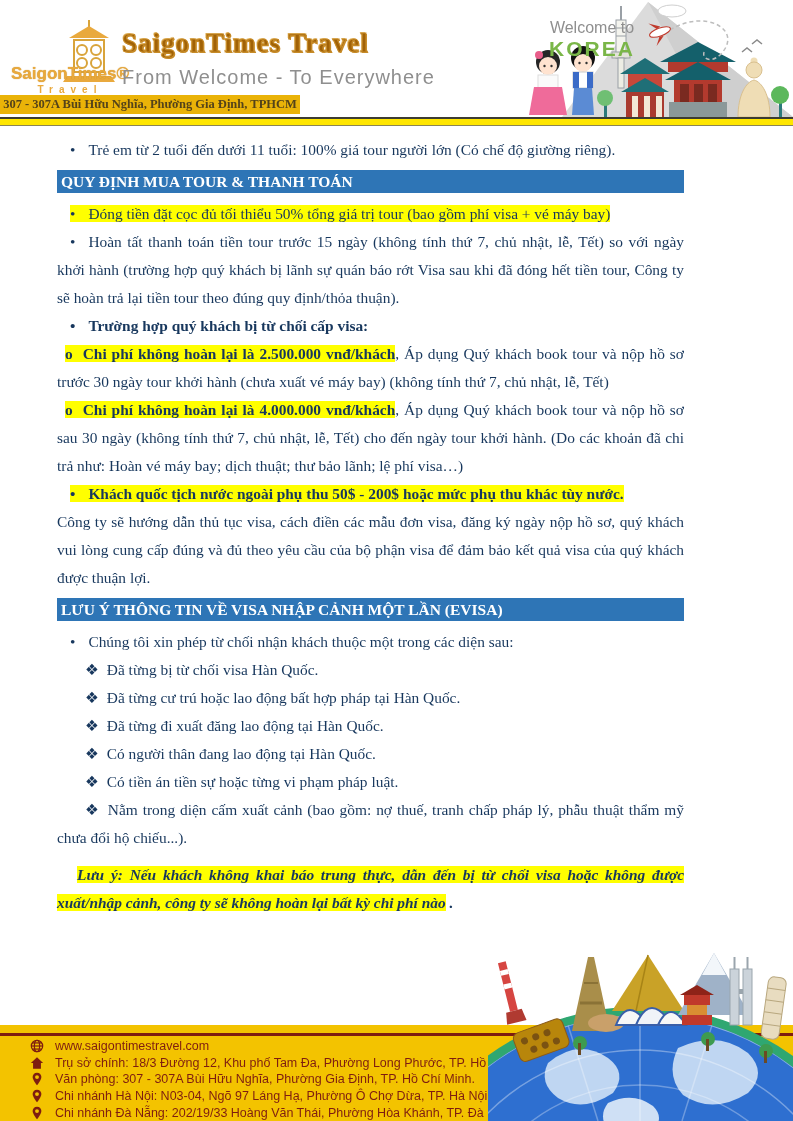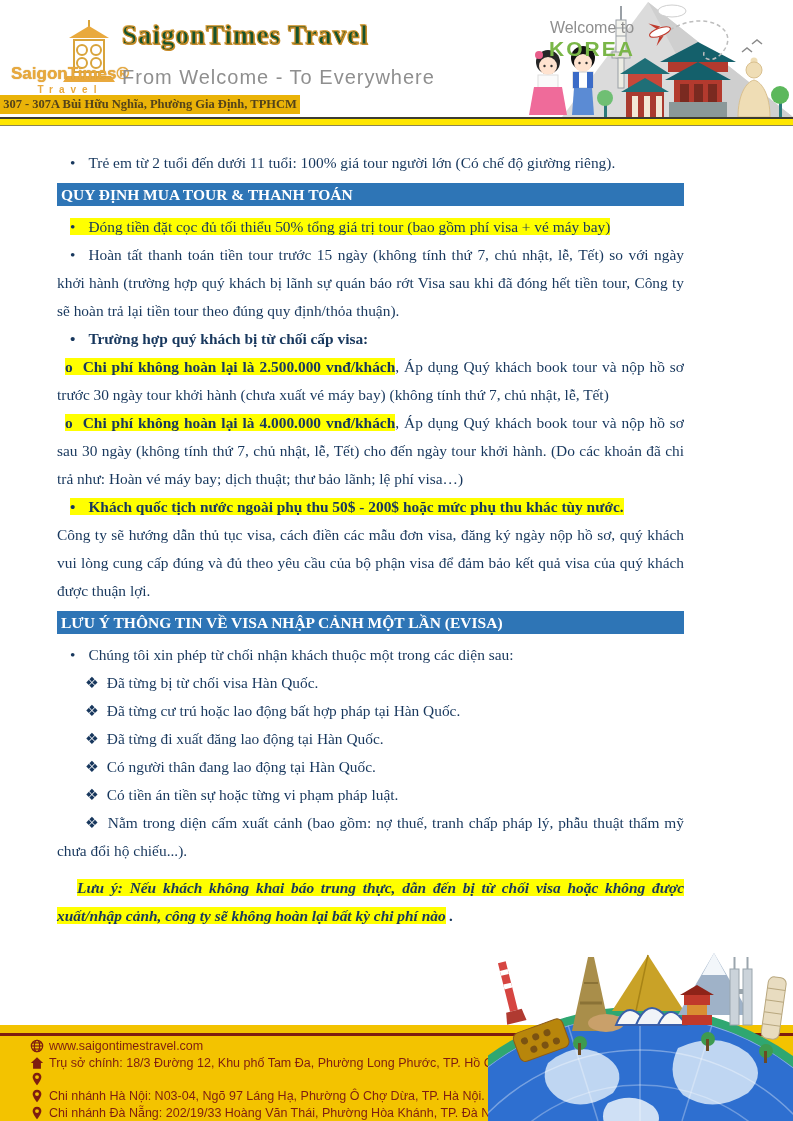--- a/index.html
+++ b/index.html
@@ -6,50 +6,50 @@
   .page{position:relative;width:793px;height:1121px;background:#fff;overflow:hidden;
         font-family:"Liberation Serif",serif;}
   
   .logo-svg{position:absolute;left:57px;top:20px;}
   .logo-mark{position:absolute;left:8px;top:64px;width:124px;text-align:center;
              font-family:"Liberation Sans",sans-serif;font-weight:bold;font-size:17px;
              color:#E9A93D;text-shadow:0 0 1px #c08a26;}
   .logo-sub{position:absolute;left:8px;top:84px;width:124px;text-align:center;
             font-family:"Liberation Sans",sans-serif;font-size:10px;letter-spacing:6px;
             color:#E9A93D;font-weight:bold;}
-  .brand-title{position:absolute;left:122px;top:20px;font-weight:bold;font-size:27px;
-               color:#14532d;-webkit-text-stroke:1px #C78B28;
+  .brand-title{position:absolute;left:122px;top:28px;font-weight:bold;font-size:27px;
+               color:#a16207;-webkit-text-stroke:1px #C78B28;
                text-shadow:1px 1px 0 #c78b28, -1px -1px 0 #e8c27a;letter-spacing:1px;}
   .brand-tagline{position:absolute;left:122px;top:66px;font-family:"Liberation Sans",sans-serif;
                  font-size:20px;color:#8f8f8f;letter-spacing:1px;}
   .address-bar{position:absolute;left:0;top:95px;width:300px;height:19px;background:#eab308;
                color:#54431A;font-weight:bold;font-size:12.5px;line-height:19px;text-align:center;}
   .korea-svg{position:absolute;right:0;top:0;}
   .divider{position:absolute;left:0;top:117px;width:100%;height:6px;background:#FFE600;
            border-top:2px solid #3c3c33;border-bottom:1px solid #8a8455;}
   
-  .main{position:absolute;left:0;top:126px;width:741px;padding:23px 57px 0;box-sizing:border-box;}
+  .main{position:absolute;left:0;top:126px;width:741px;padding:10px 57px 0;box-sizing:border-box;}
   .para{font-size:15.4px;line-height:28px;color:#17375D;text-align:justify;margin:0;}
   .left{text-align:left;}
   .ind13{text-indent:13px;}
   .ind8{text-indent:8px;}
   .ind28{text-indent:28px;}
   .blt{padding-right:13px;}
   .oblt{padding-right:10px;font-weight:bold;}
   .dblt{padding-right:8px;}
   .hl{background:#FFFF00;}
   .b{font-weight:bold;}
   .bar{height:23px;background:#2E75B6;color:#fff;font-weight:bold;font-size:15.5px;
        line-height:23px;padding-left:4px;margin:6px 0 7px;}
   .note{margin-top:9px;font-weight:bold;font-style:italic;text-indent:20px;}
   
   .footer{position:absolute;left:0;bottom:0;width:793px;height:96px;background:#F3C300;}
   .footer-rule{position:absolute;left:0;top:8px;width:100%;height:3px;background:#7E1D10;}
   .footer-lines{position:absolute;left:30px;top:13px;}
-  .f-line{display:flex;align-items:center;height:16.6px;gap:5px;
+  .f-line{display:flex;align-items:center;height:16.6px;gap:11px;
           font-family:"Liberation Sans",sans-serif;font-size:12.5px;color:#7E1D10;}
   .f-line svg{flex:0 0 auto;}
   .globe-svg{position:absolute;right:0;bottom:0;z-index:3;}
 </style>
 </head>
 <body>
 
 <div class="page">
 
   <svg class="logo-svg" width="64" height="74" viewBox="0 0 64 74">
@@ -193,20 +193,21 @@
         <svg width="14" height="14" viewBox="0 0 16 16">
           <path d="M8 1.5 L15 8 H12.5 V14.5 H3.5 V8 H1 Z" fill="#7E1D10"></path>
         </svg>
         <span>Trụ sở chính: 18/3 Đường 12, Khu phố Tam Đa, Phường Long Phước, TP. Hồ Chí Minh.</span>
       </div>
       <div class="f-line">
         <svg width="14" height="14" viewBox="0 0 16 16">
           <path d="M8 0.8 C5 0.8 3 3 3 5.8 C3 9.4 8 15.2 8 15.2 C8 15.2 13 9.4 13 5.8 C13 3 11 0.8 8 0.8 Z" fill="#7E1D10"></path>
           <circle cx="8" cy="5.8" r="2.2" fill="#F3C300"></circle>
         </svg>
+        <span>Văn phòng: 307 - 307A Bùi Hữu Nghĩa, Phường Gia Định, TP. Hồ Chí Minh.</span>
       </div>
       <div class="f-line">
         <svg width="14" height="14" viewBox="0 0 16 16">
           <path d="M8 0.8 C5 0.8 3 3 3 5.8 C3 9.4 8 15.2 8 15.2 C8 15.2 13 9.4 13 5.8 C13 3 11 0.8 8 0.8 Z" fill="#7E1D10"></path>
           <circle cx="8" cy="5.8" r="2.2" fill="#F3C300"></circle>
         </svg>
         <span>Chi nhánh Hà Nội: N03-04, Ngõ 97 Láng Hạ, Phường Ô Chợ Dừa, TP. Hà Nội.</span>
       </div>
       <div class="f-line">
         <svg width="14" height="14" viewBox="0 0 16 16">

